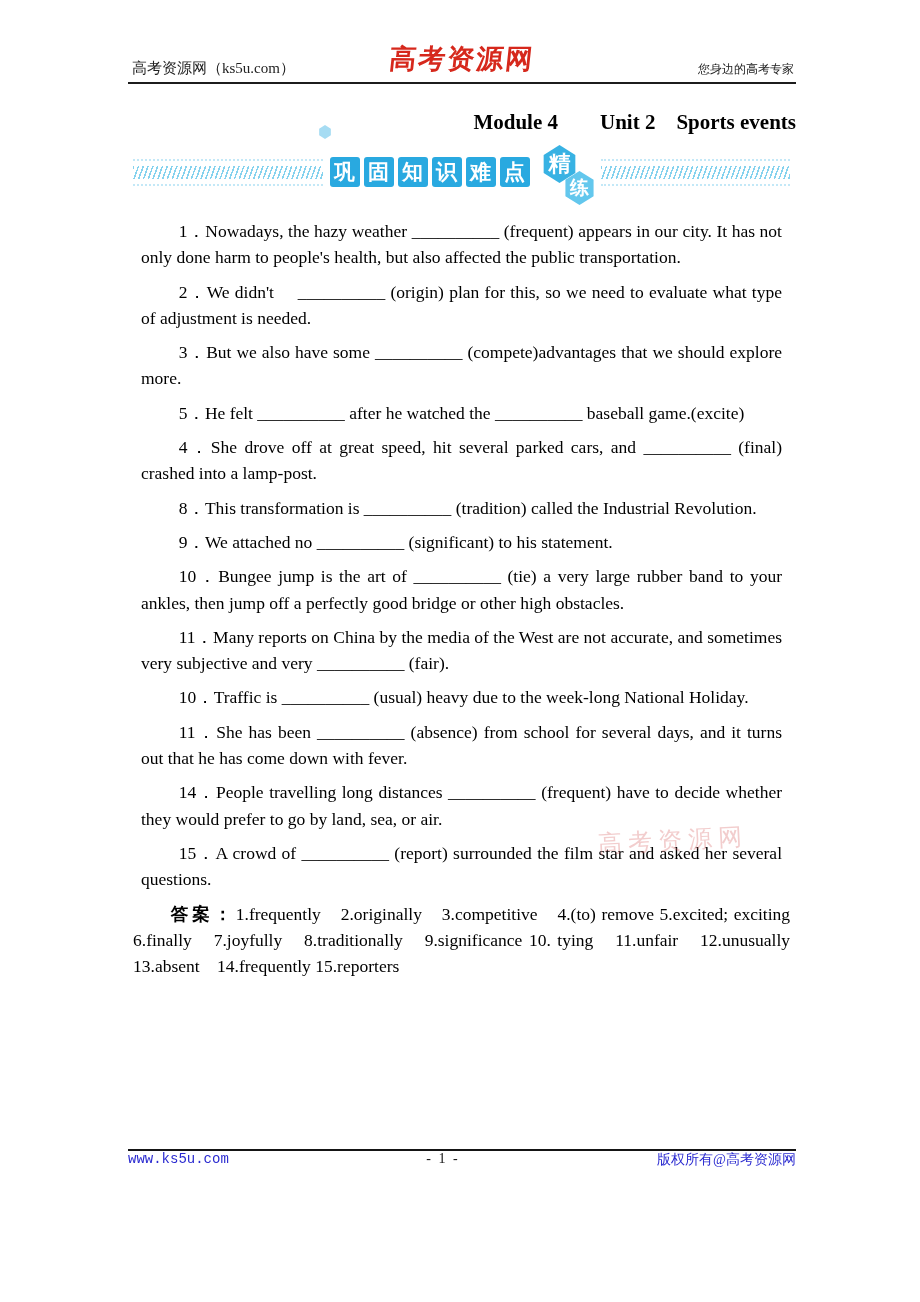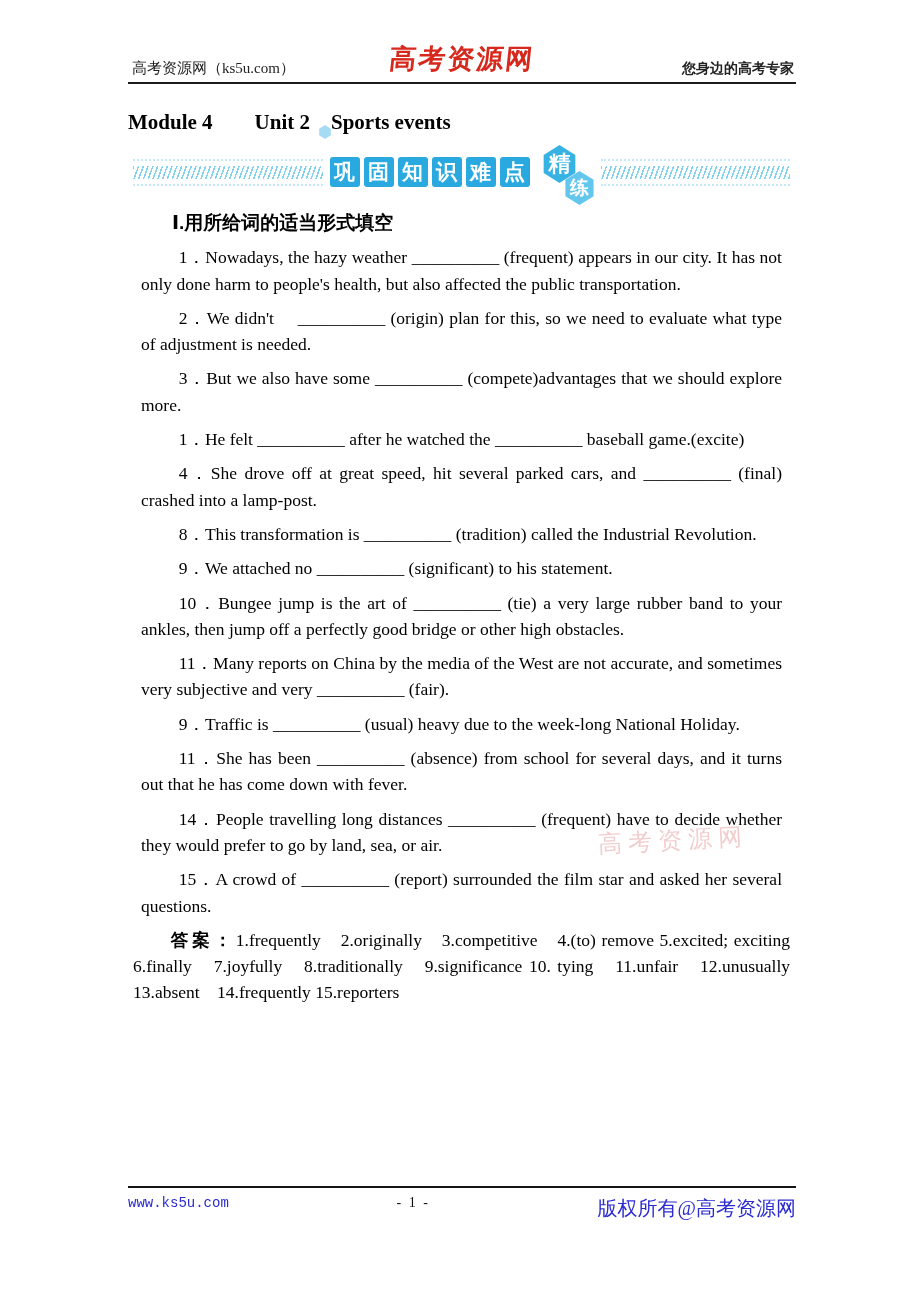--- a/index.html
+++ b/index.html
@@ -7,24 +7,24 @@
     position:relative; width:798px; height:1302px; background:#ffffff;
     font-family:"Liberation Serif","DejaVu Serif",serif; color:#000; overflow:hidden;
   }
 
   
   .header { position:absolute; left:128px; top:38px; width:668px; height:44px;
             border-bottom:2px solid #1c1c1c; }
   .header-left  { position:absolute; left:4px;  bottom:4px; font-size:15px; color:#222; }
   .header-logo  { position:absolute; left:50%; transform:translateX(-50%) skewX(-6deg);
                   bottom:5px; font-size:27px; font-weight:bold; color:#d6281c; letter-spacing:2px; }
-  .header-right { position:absolute; right:2px; bottom:4px; font-size:14px; color:#222;font-weight:bold; }
+  .header-right { position:absolute; right:2px; bottom:4px; font-size:12px; color:#222; }
 
   
-  .doc-title { position:absolute; left:128px; top:108px; width:668px; text-align:left;
+  .doc-title { position:absolute; left:128px; top:108px; width:668px; text-align:right;
                font-size:21px; font-weight:bold; white-space:pre; }
 
   
   .banner { position:absolute; left:133px; top:144px; width:657px; height:56px;
             display:flex; align-items:center; }
   .hatch { flex:1; height:13px; position:relative;
            background:repeating-linear-gradient(110deg,#85d2ee 0 1.5px, rgba(255,255,255,0) 1.5px 4.5px); }
   .hatch::before, .hatch::after { content:""; position:absolute; left:0; right:0;
            border-top:2px dotted #c3e8f7; }
   .hatch::before { top:-7px; }
@@ -51,27 +51,27 @@
   .answers { margin:0; text-indent:2.15em; }
   .answers-label { font-weight:bold; letter-spacing:3px;
              font-family:"Liberation Sans","DejaVu Sans",sans-serif;margin-top:27px; }
 
   
   .watermark { position:absolute; left:598px; top:822px; width:240px; font-size:24px;
              color:#d96a6a; opacity:0.33; letter-spacing:6px; transform:rotate(-3deg);
              pointer-events:none; }
 
   
-  .footer { position:absolute; left:128px; top:1186px; width:668px;
-            border-top:2px solid #151515; padding-top:7px;
+  .footer { position:absolute; left:128px; top:1149px; width:668px;
+            border-top:2px solid #151515; padding-top:0;
             display:flex; justify-content:space-between; align-items:flex-start; }
   .footer-left  { font-family:"Liberation Mono","DejaVu Sans Mono",monospace;
                   font-size:14px; color:#2b2bd0; }
   .footer-page  { font-size:14px; color:#111; letter-spacing:2px; }
-  .footer-right { font-size:20px; color:#2b2bd0; }
+  .footer-right { font-size:14px; color:#2b2bd0; }
 </style>
 </head>
 <body>
 
 <div class="page">
 
   <div class="header">
     <span class="header-left">高考资源网（ks5u.com）</span>
     <span class="header-logo">高考资源网</span>
     <span class="header-right">您身边的高考专家</span>
@@ -91,31 +91,30 @@
       <span class="char-box">点</span>
       <span class="stamp">
         <span class="stamp-hex stamp-hex1">精</span>
         <span class="stamp-hex stamp-hex2">练</span>
       </span>
     </div>
     <div class="hatch"></div>
   </div>
 
   <div class="content">
-    <p class="section-heading">Ⅰ.用所给词的适当形式填空</p>
     <p class="item">1．Nowadays, the hazy weather __________ (frequent) appears in our city. It has not only done harm to people's health, but also affected the public transportation.</p>
     <p class="item">2．We didn't 　__________ (origin) plan for this, so we need to evaluate what type of adjustment is needed.</p>
     <p class="item">3．But we also have some __________ (compete)advantages that we should explore more.</p>
-    <p class="item">1．He felt __________ after he watched the __________ baseball game.(excite)</p>
+    <p class="item">5．He felt __________ after he watched the __________ baseball game.(excite)</p>
     <p class="item">4．She drove off at great speed, hit several parked cars, and __________ (final) crashed into a lamp-post.</p>
     <p class="item">8．This transformation is __________ (tradition) called the Industrial Revolution.</p>
     <p class="item">9．We attached no __________ (significant) to his statement.</p>
     <p class="item">10．Bungee jump is the art of __________ (tie) a very large rubber band to your ankles, then jump off a perfectly good bridge or other high obstacles.</p>
     <p class="item">11．Many reports on China by the media of the West are not accurate, and sometimes very subjective and very __________ (fair).</p>
-    <p class="item">9．Traffic is __________ (usual) heavy due to the week-long National Holiday.</p>
+    <p class="item">10．Traffic is __________ (usual) heavy due to the week-long National Holiday.</p>
     <p class="item">11．She has been __________ (absence) from school for several days, and it turns out that he has come down with fever.</p>
     <p class="item">14．People travelling long distances __________ (frequent) have to decide whether they would prefer to go by land, sea, or air.</p>
     <p class="item">15．A crowd of __________ (report) surrounded the film star and asked her several questions.</p>
     <p class="answers"><span class="answers-label">答案：</span><span>1.frequently　2.originally　3.competitive　4.(to) remove 5.excited; exciting　6.finally　7.joyfully　8.traditionally　9.significance 10. tying　11.unfair　12.unusually　13.absent　14.frequently 15.reporters</span></p>
   </div>
 
   <div class="watermark">高考资源网</div>
 
   <div class="footer">
     <span class="footer-left">www.ks5u.com</span>

